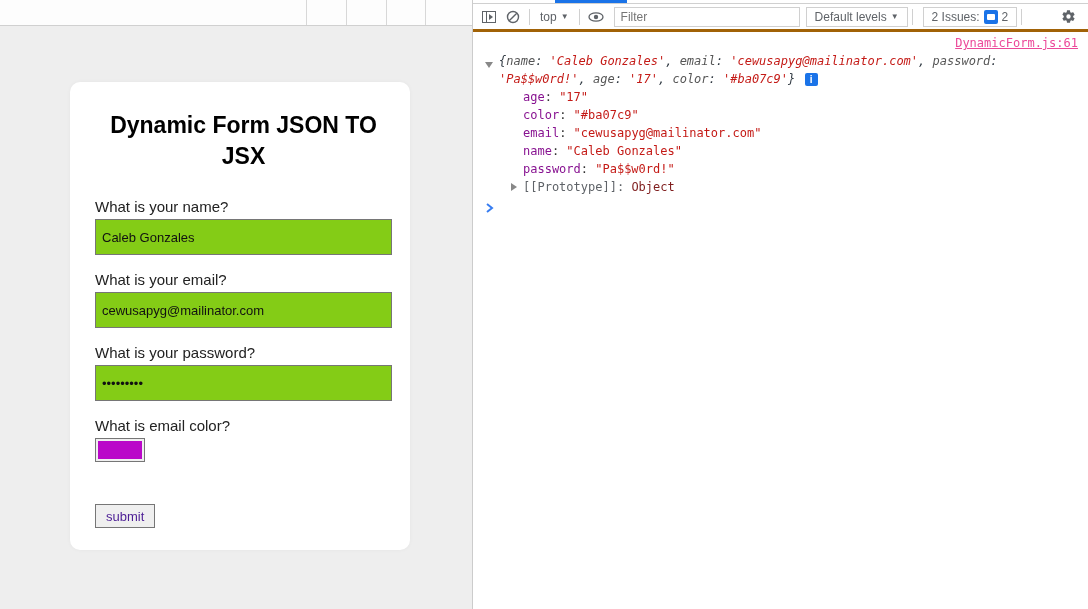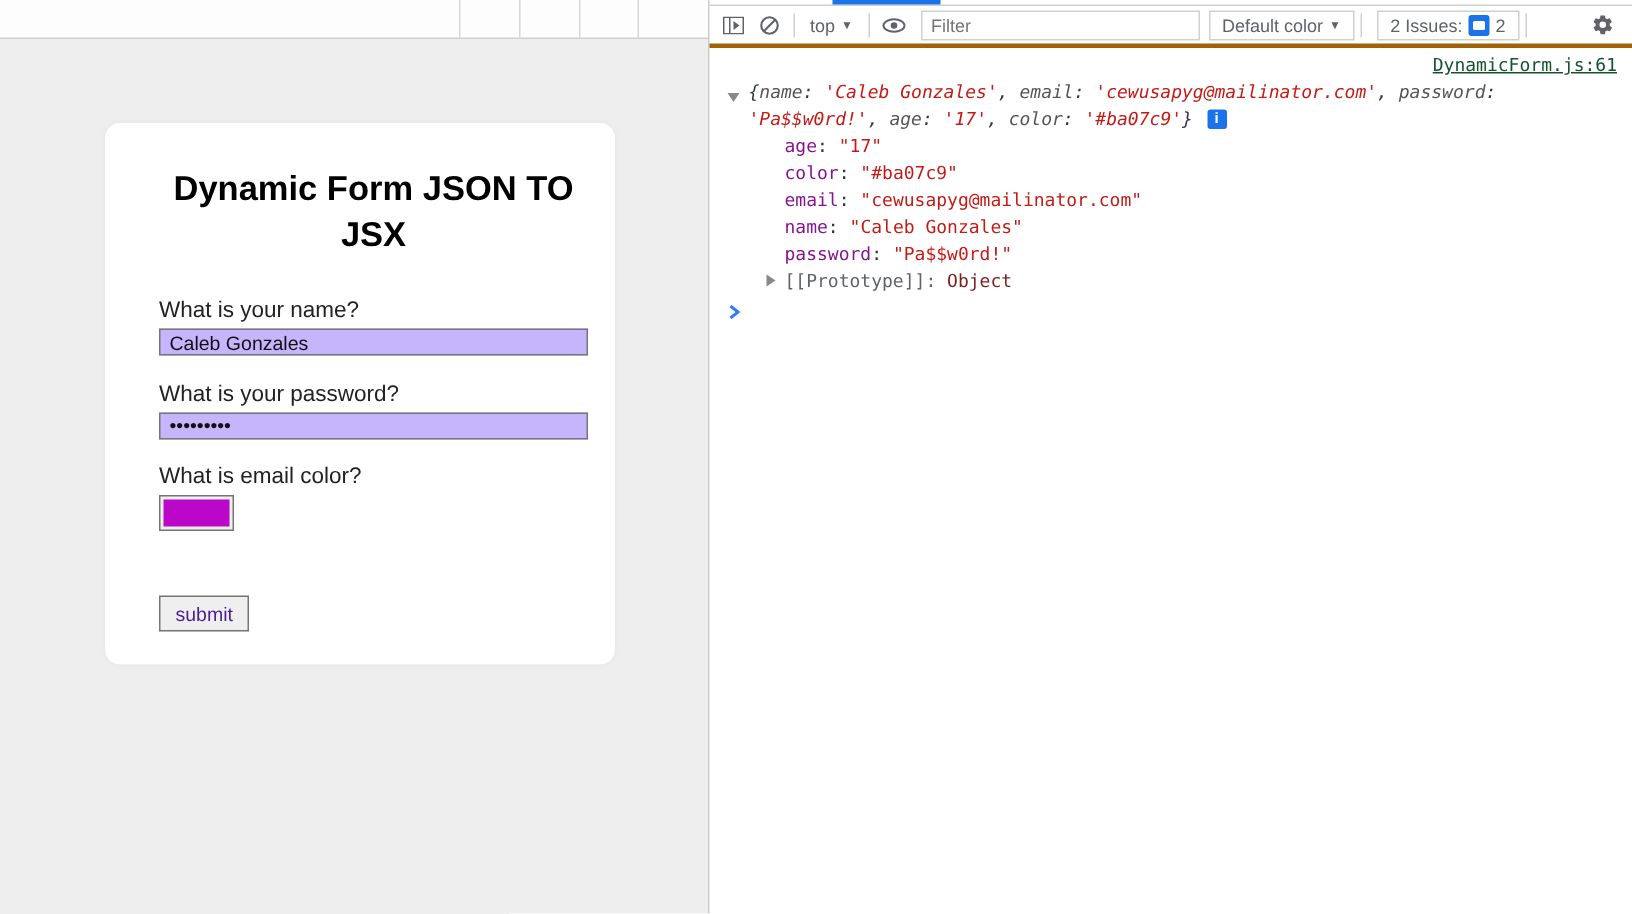--- a/index.html
+++ b/index.html
@@ -30,44 +30,44 @@
   .page-top-strip .seg1{ left:306px; width:40px;}
   .page-top-strip .seg2{ left:346px; width:40px;}
   .page-top-strip .seg3{ left:386px; width:40px; border-right:1px solid #d8d8d8;}
 
   .card {
     position:absolute;
     left:70px; top:82px;
     width:340px;
     background:#fff;
     border-radius:10px;
-    padding:28px 18px 22px 36px;
+    padding:28px 18px 22px 25px;
     box-shadow:0 0 4px rgba(0,0,0,.04);
   }
   .card h1 {
     margin:0 0 26px 0;
     text-align:center;
     font-size:23px;
     font-weight:700;
     line-height:1.35;
     color:#000;
   }
   .field { margin-bottom:16px; }
   .field-label {
     font-size:15px;
     color:#222;
     margin-bottom:4px;
   }
   .text-input {
-    width:100%; height:18px;
+    width:100%; height:36px;
     border:1px solid #767676;
     padding:0 6px;
     font-size:13px;
     color:#111;
-    background:#c4b5fd;
+    background:#84cc16;
   }
   .color-input {
     width:50px; height:24px;
     border:1px solid #767676;
     padding:2px;
     background:#efefef;
     display:inline-block;
   }
   .color-swatch {
     width:100%; height:100%;
@@ -168,21 +168,21 @@
   .dt-body {
     flex:1; overflow:auto;
     font-family: Menlo, Consolas, monospace;
     font-size:12px;
     line-height:18px;
     padding:2px 6px 0 6px;
     position:relative;
   }
   .source-link {
     position:absolute; right:10px; top:2px;
-    color:#14532d;
+    color:#ec4899;
     text-decoration:underline;
     cursor:pointer;
   }
   .log-summary {
     margin-top:18px;
     padding-left:20px;
     position:relative;
     font-style:italic;
     color:#303942;
   }
@@ -247,20 +247,21 @@
     <div class="seg seg1"></div>
     <div class="seg seg2"></div>
     <div class="seg seg3"></div>
   </div>
 
   <div class="card">
     <h1>Dynamic Form JSON TO JSX</h1>
 
     <div id="fields-mount">
         <div class="field"><div class="field-label">What is your name?</div><input class="text-input" type="text" value="Caleb Gonzales" style=""></div>
+        <div class="field"><div class="field-label">What is your email?</div><input class="text-input" type="text" value="cewusapyg@mailinator.com" style=""></div>
         <div class="field"><div class="field-label">What is your password?</div><input class="text-input" type="password" value="Pa$$w0rd!" style=""></div>
         <div class="field"><div class="field-label">What is email color?</div><div class="color-input"><div class="color-swatch" style="background: rgb(186, 7, 201);"></div></div></div>
       </div>
 
     <button class="submit-btn">submit</button>
   </div>
 </div>
 
 <div class="devtools">
   <div class="dt-tab-strip">
@@ -288,21 +289,21 @@
     </div>
     <div class="tb-sep"></div>
     <div class="tb-btn">
       <svg width="16" height="12" viewBox="0 0 16 12">
           <ellipse cx="8" cy="6" rx="7" ry="4.2" fill="none" stroke="#5f6368" stroke-width="1.3"></ellipse>
           <circle cx="8" cy="6" r="2.2" fill="#5f6368"></circle>
         </svg>
     </div>
     <input class="tb-filter" placeholder="Filter" style="">
     <div class="tb-levels">
-      <span>Default color</span>
+      <span>Default levels</span>
       <span class="tri" style="font-size:8px">▼</span>
     </div>
     <div class="tb-sep"></div>
     <div class="tb-issues">
       <span>2 Issues:</span>
       <span class="blue-badge">
         <svg width="10" height="10" viewBox="0 0 10 10">
             <rect x="1" y="2" width="8" height="6" rx="1" fill="#fff"></rect>
           </svg>
       </span>

